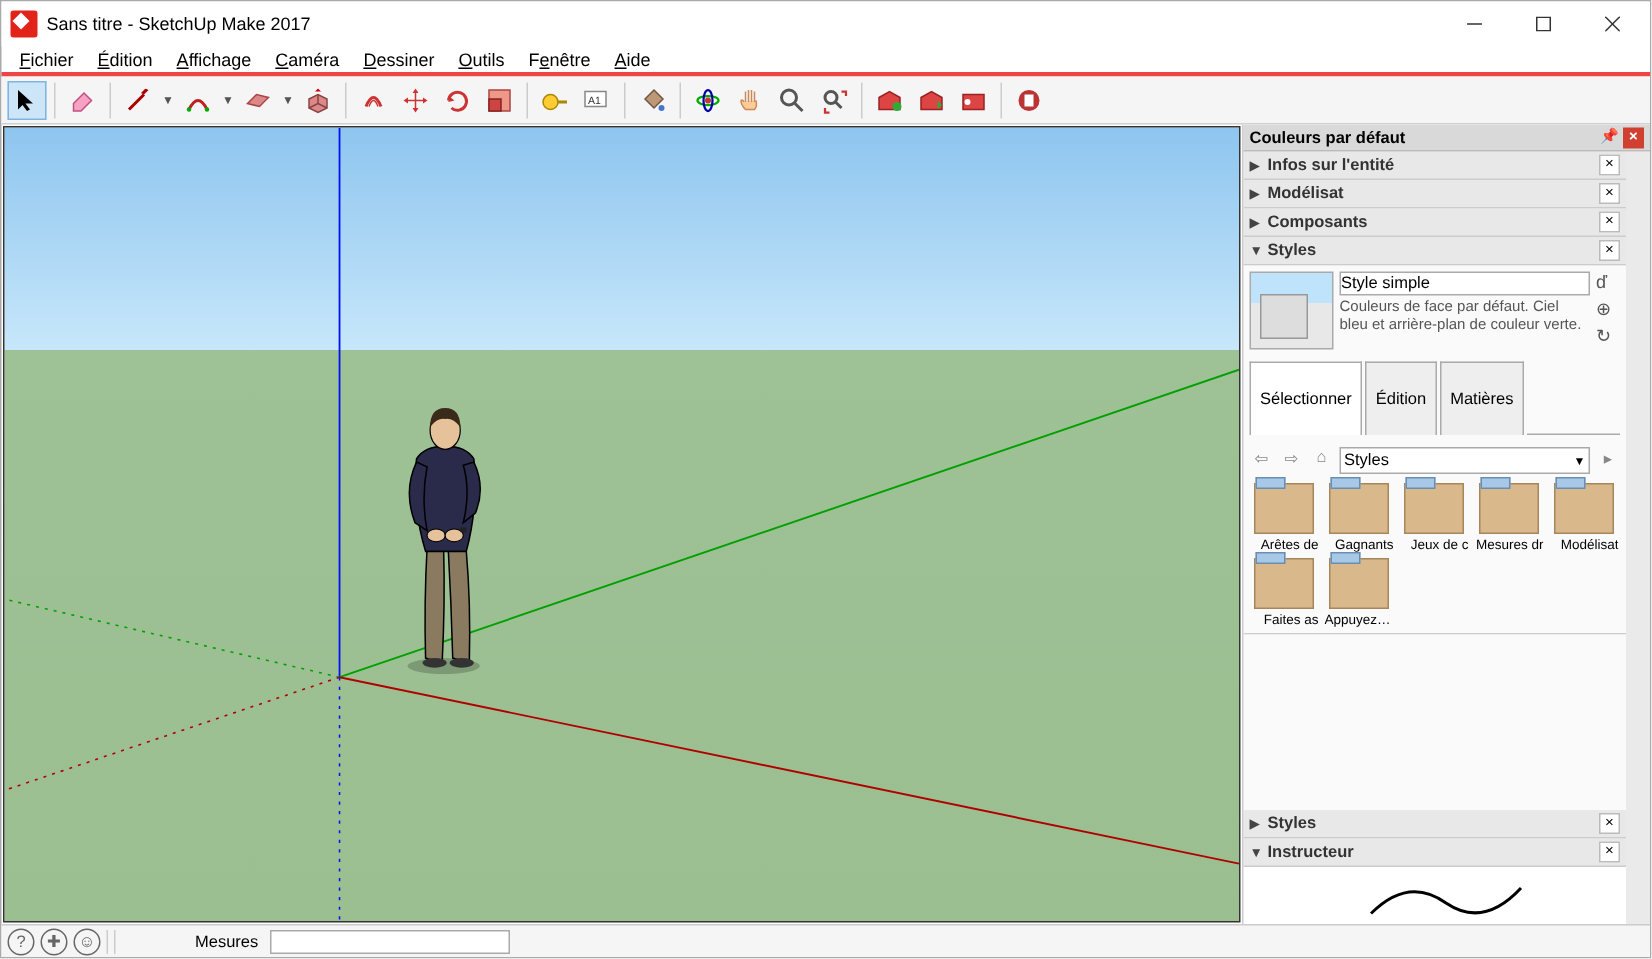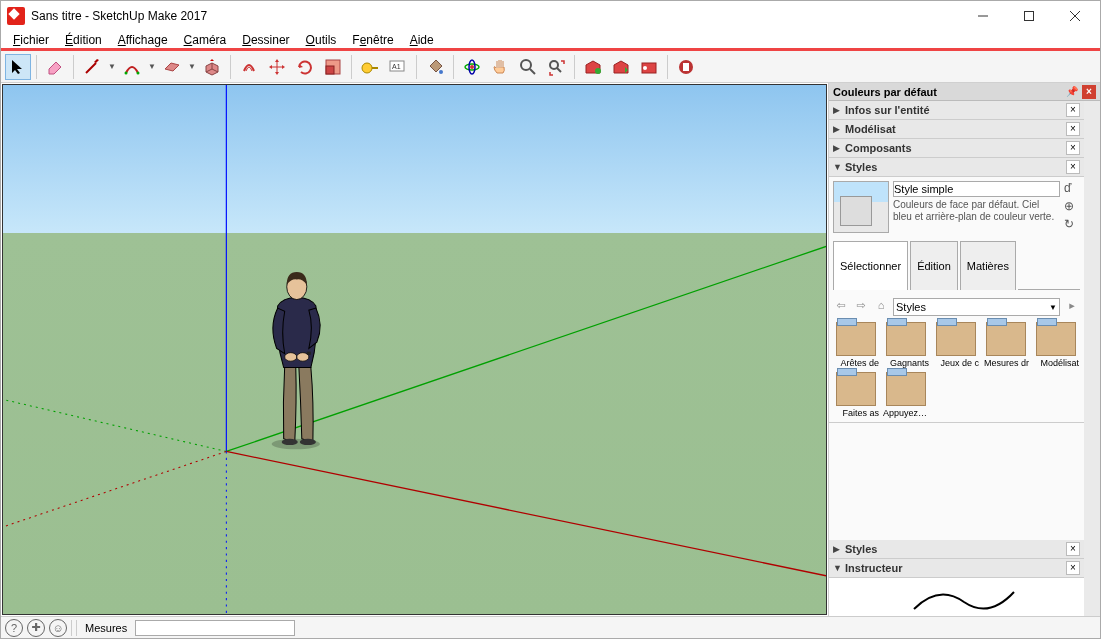--- a/index.html
+++ b/index.html
@@ -70,21 +70,21 @@
   .flex-fill { flex: 1; background: #fafafa; }
 
   .instructor-body { height: 38px; background: #fff; position: relative; overflow: hidden; }
   .instructor-body svg { position: absolute; left: 80px; top: 6px; }
 
   
   .statusbar { height: 22px; display: flex; align-items: center; border-top: 1px solid #ccc; padding: 0 4px; gap: 4px; background: #f5f5f5; font-size: 11px; }
   .sb-icon { width: 18px; height: 18px; display: flex; align-items: center; justify-content: center; color: #666; border-radius: 50%; }
   .sb-sep { width: 1px; height: 16px; background: #ccc; }
   .sb-hint { flex: 1; white-space: nowrap; overflow: hidden; text-overflow: ellipsis; }
-  .sb-measure-label { padding: 0 4px; }
+  .sb-measure-label { padding: 0 4px; margin-left: 45px; }
   .sb-measure-input { width: 160px; height: 16px; border: 1px solid #aaa; background: #fff; }
 </style>
 </head>
 <body>
 
 <div class="window">
 
   <div class="titlebar">
     <div class="app-icon"></div>
     <div class="title-text">Sans titre - SketchUp Make 2017</div>

